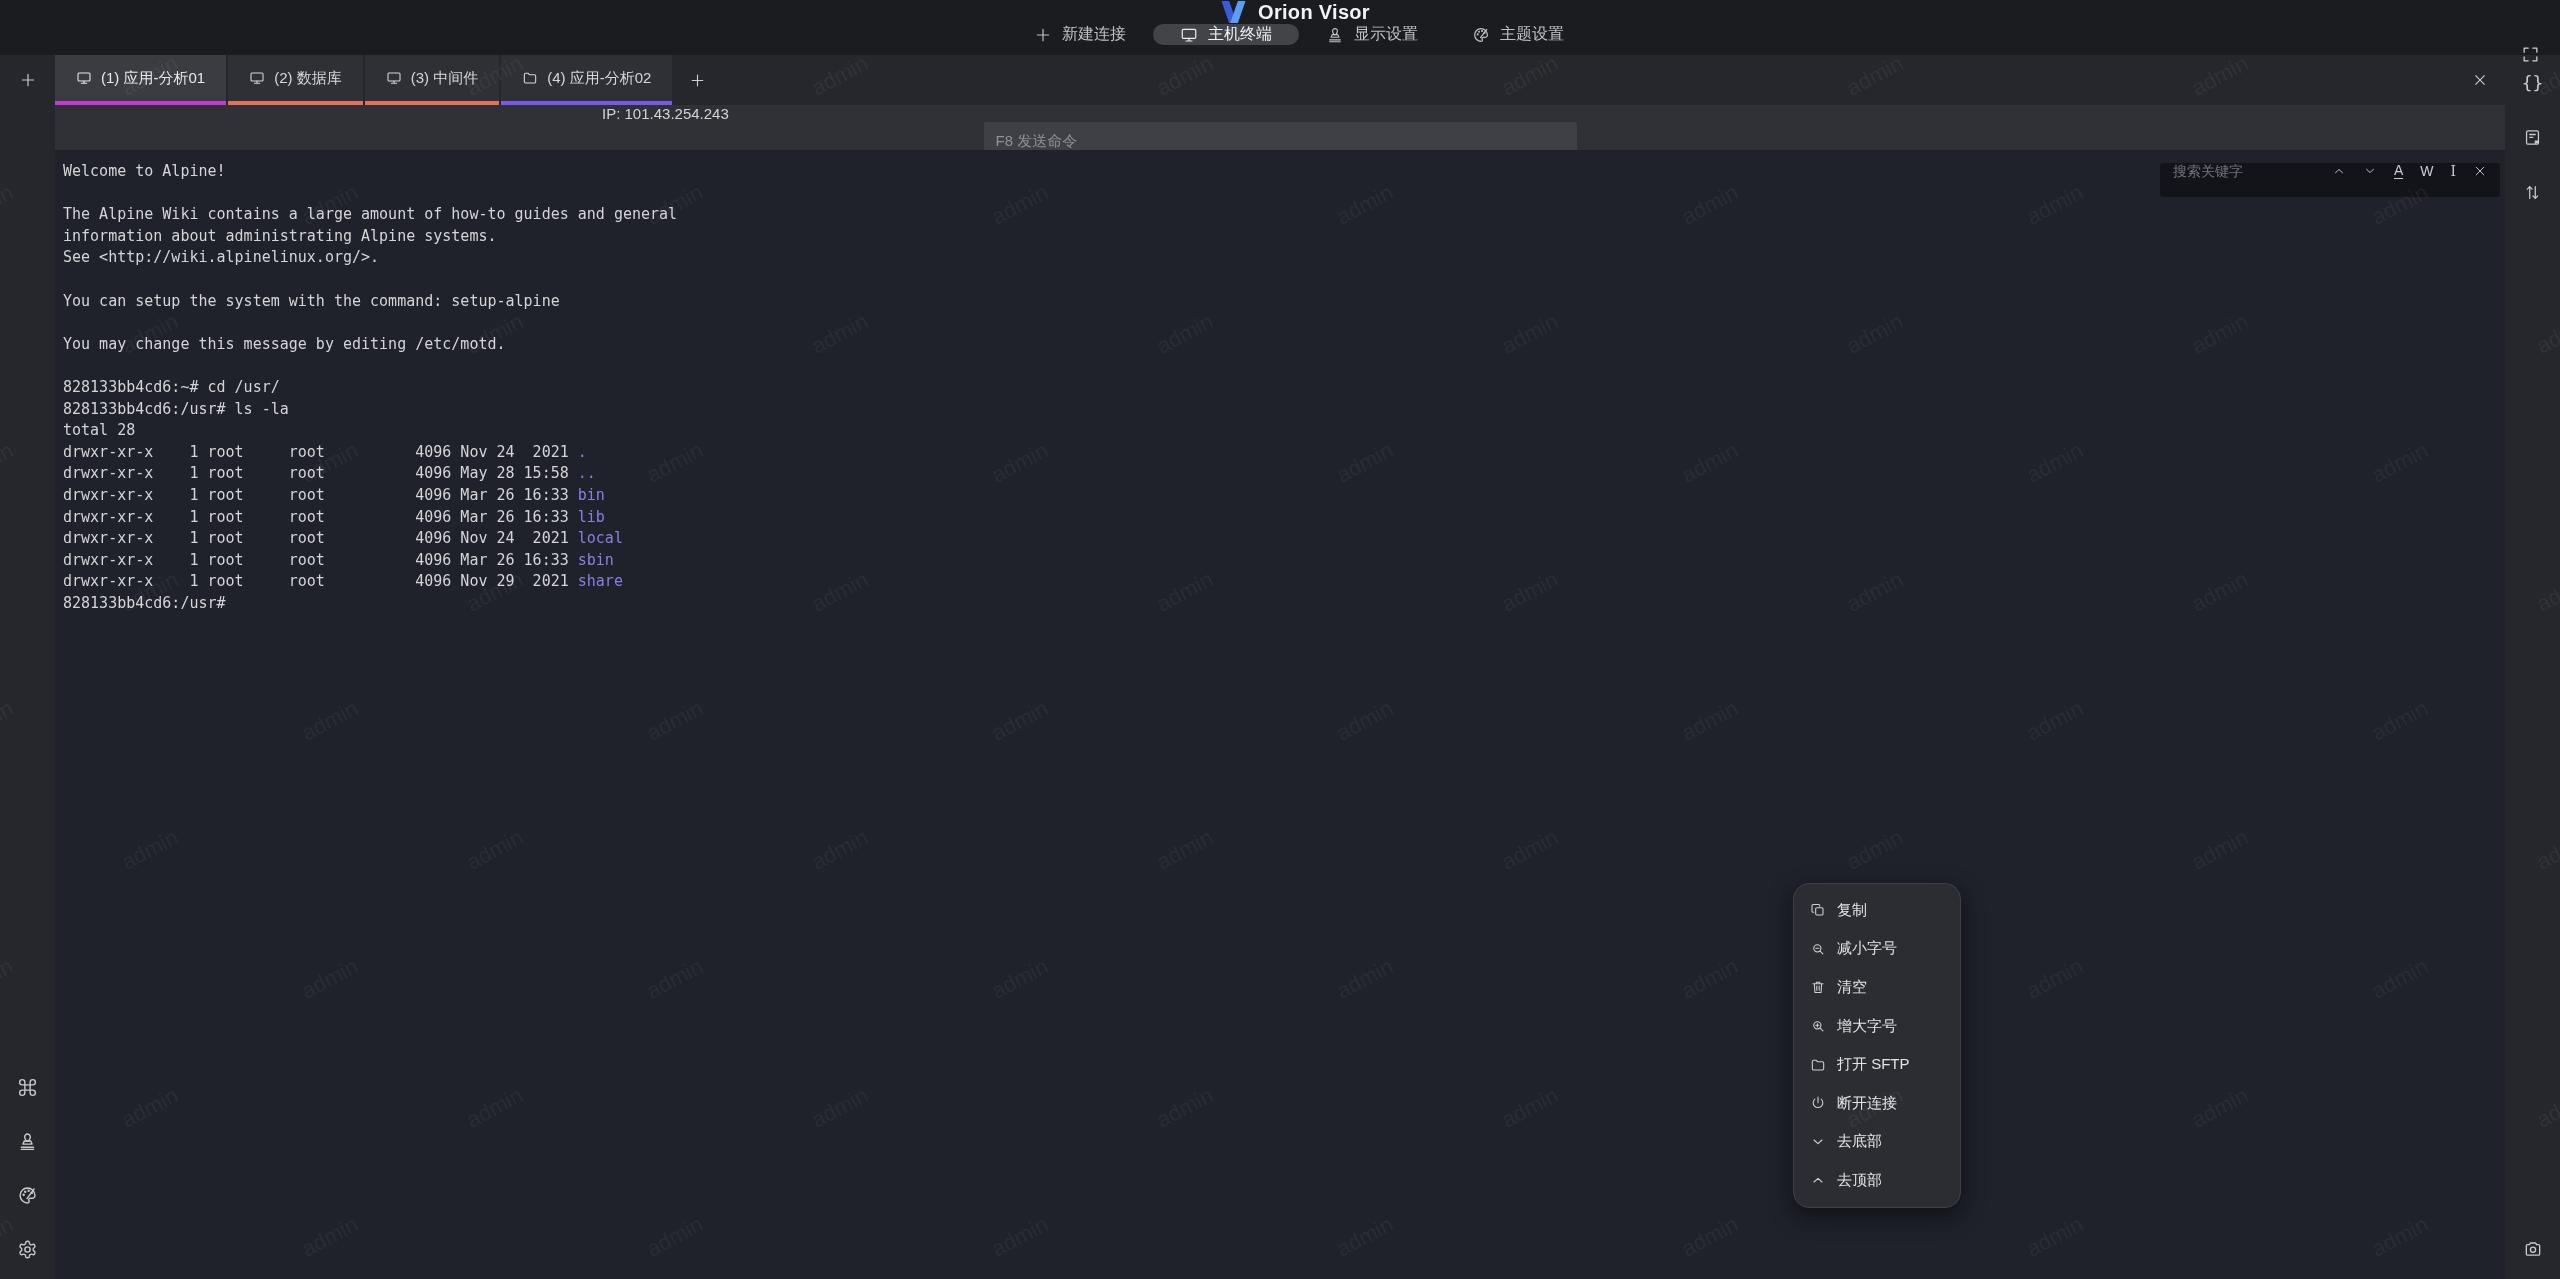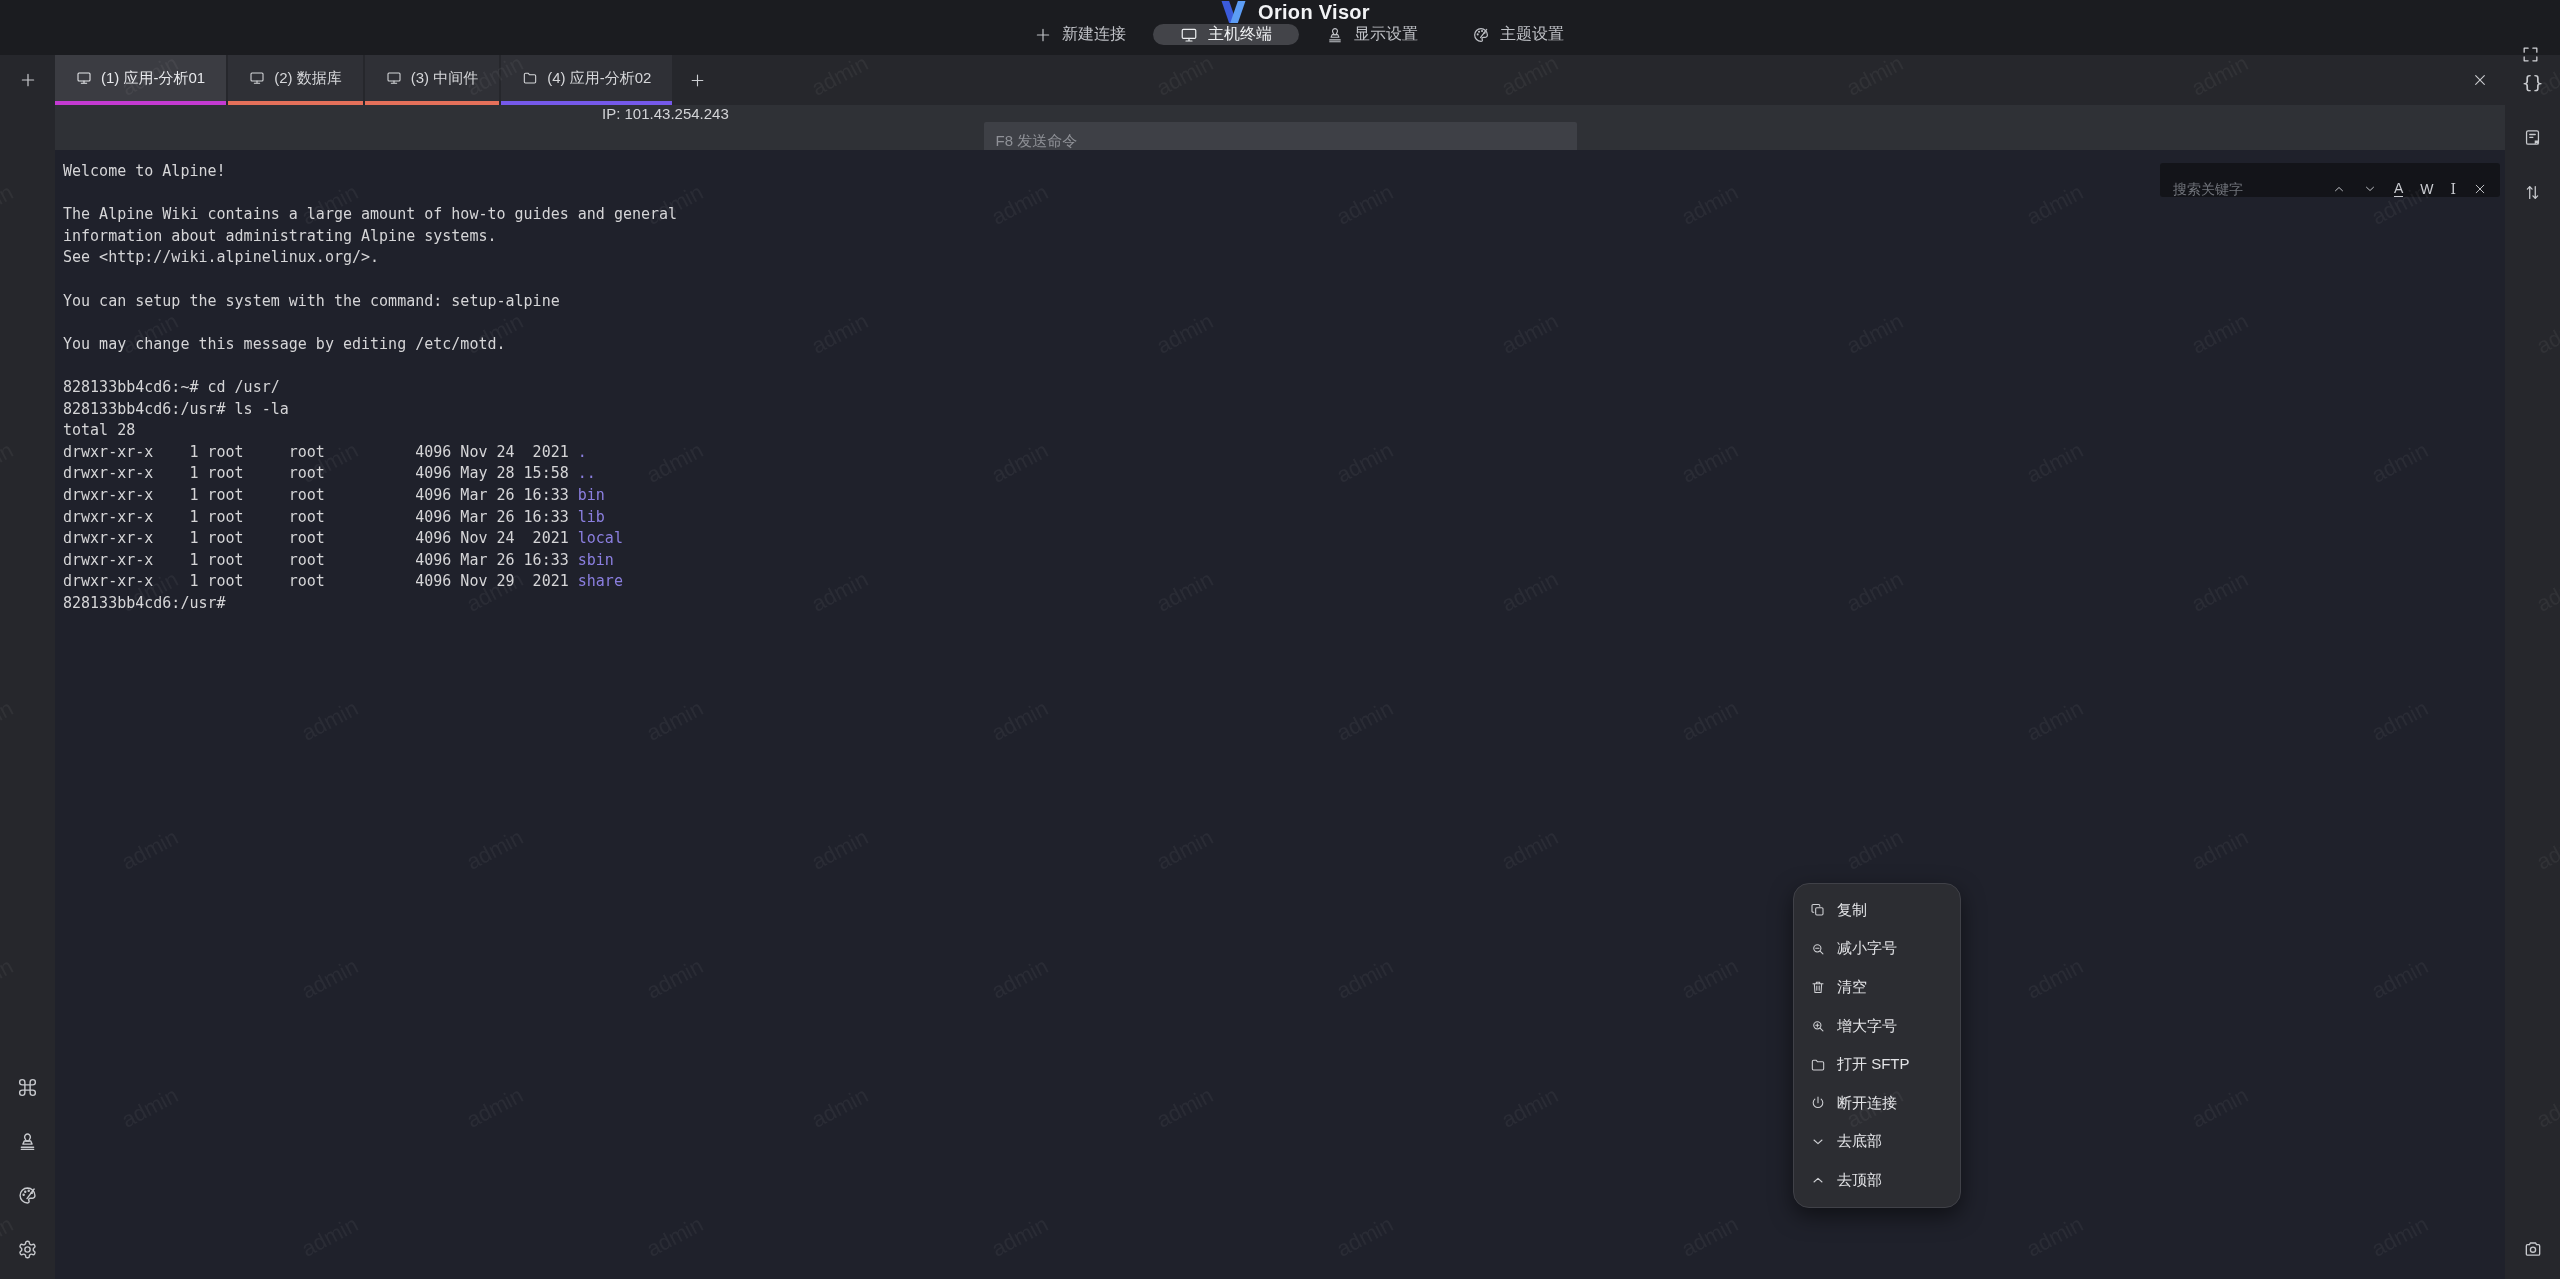--- a/index.html
+++ b/index.html
@@ -46,21 +46,21 @@
   .status { display:flex; align-items:center; gap:8px; margin-left:6px; }
   .status-dot { width:8px; height:8px; border-radius:50%; background:#2e7bf6; }
   .status-label { font-size:14px; color:#d6d7da; }
 
   
   .terminal { flex:1; position:relative; background:#1f212b; overflow:hidden; }
   .term-lines { padding:11px 0 0 8px; font-family:"DejaVu Sans Mono", monospace; font-size:15px; line-height:21.6px; color:#d5d5d7; }
   .term-line { white-space:pre; height:21.6px; }
 
   
-  .search-panel { position:absolute; top:13px; right:5px; width:340px; height:34px; background:#131419; border-radius:3px; display:flex; align-items:flex-end; padding:0 13px; z-index:20; }
+  .search-panel { position:absolute; top:13px; right:5px; width:340px; height:34px; background:#131419; border-radius:3px; display:flex; align-items:flex-start; padding:0 13px; z-index:20; }
   .search-input { flex:1; min-width:0; background:transparent; border:0; outline:none; font-size:14px; color:#c9cbd0; font-family:"Liberation Sans", sans-serif; }
   .search-input::placeholder { color:#71747b; }
   .search-btns { display:flex; align-items:center; gap:17px; color:#c9cbd0; }
   .search-btns .icon-btn { color:#c9cbd0; }
   .search-btns .txt { font-size:14px; line-height:1; cursor:pointer; }
   .txt.u { border-bottom:1px solid currentColor; padding-bottom:1px; }
   .txt.serif { font-family:"DejaVu Serif", serif; }
 
   
   .context-menu { position:absolute; left:1738px; top:733px; width:168px; background:#2c2d32; border:1px solid #404148; border-radius:16px; padding:7px 0; box-shadow:0 8px 22px rgba(0,0,0,.5); z-index:30; }

